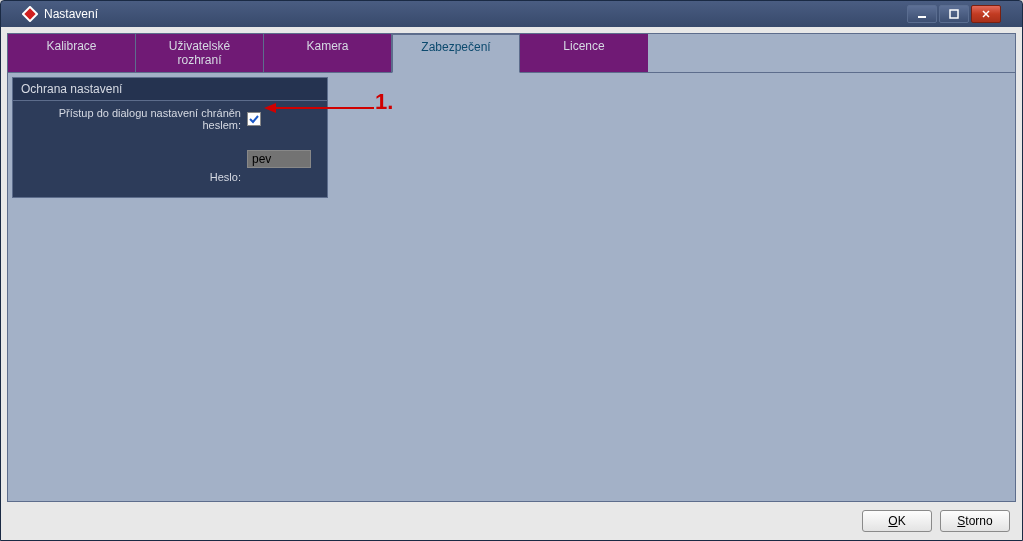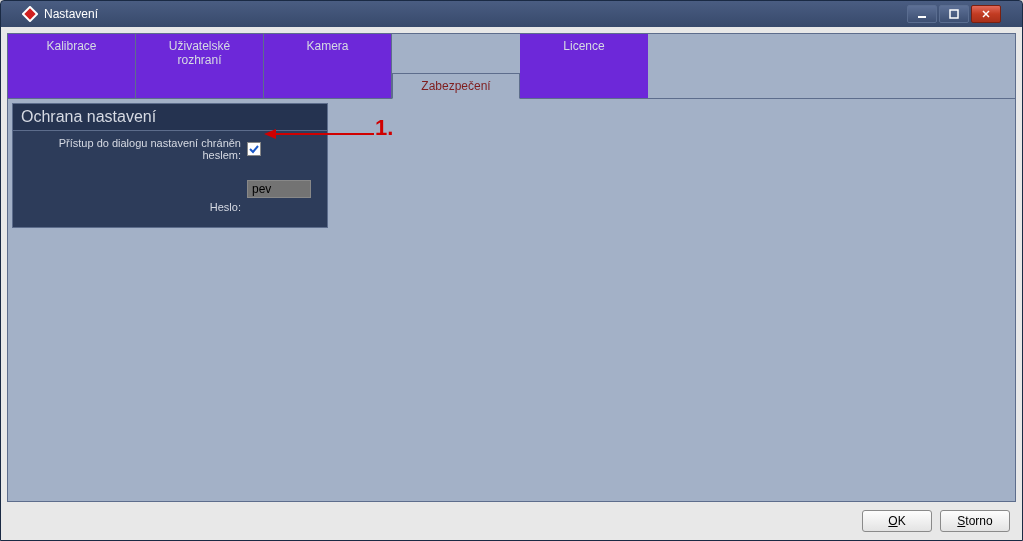--- a/index.html
+++ b/index.html
@@ -69,52 +69,51 @@
     }
     .tabs {
       display: flex;
       background: #a3b1c7;
       border-bottom: 1px solid #5d6d8c;
     }
     .tab {
       flex: 0 0 128px;
       padding: 5px 10px;
       text-align: center;
-      background: #6d28d9;
+      background: #701a75;
       color: #d6dae3;
       border-right: 1px solid #5d6d8c;
       cursor: pointer;
       font-size: 12px;
     }
     .tab:last-child { border-right: none; }
     .tab.active {
       background: #a3b1c7;
-      color: #7f1d1d;
+      color: #0c4a6e;
       border: 1px solid #5d6d8c;
       border-bottom: 1px solid #a3b1c7;
       margin-bottom: -1px;
-      margin-top: 39px;
     }
     .tab-content {
       position: relative;
       height: 100%;
     }
     .group {
       position: absolute;
       left: 4px;
       top: 4px;
       width: 316px;
       background: #2d3c5a;
       border: 1px solid #5d6d8c;
       color: #d6dae3;
     }
     .group-header {
       background: #253350;
       padding: 4px 8px;
-      font-size: 16px;
+      font-size: 12px;
       border-bottom: 1px solid #5d6d8c;
     }
     .group-body {
       padding: 6px 8px 10px 8px;
     }
     .form-row {
       display: flex;
       align-items: center;
       margin-bottom: 4px;
       justify-content: flex-start;

